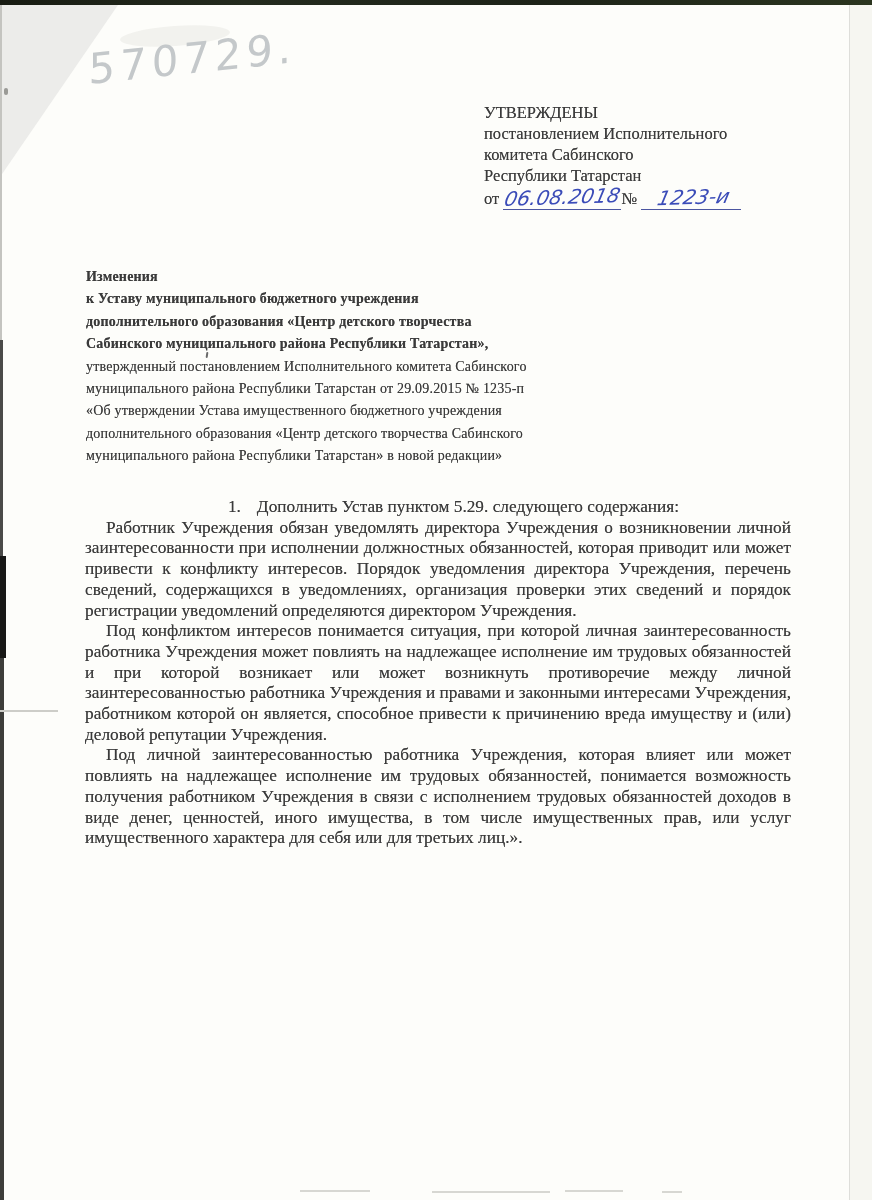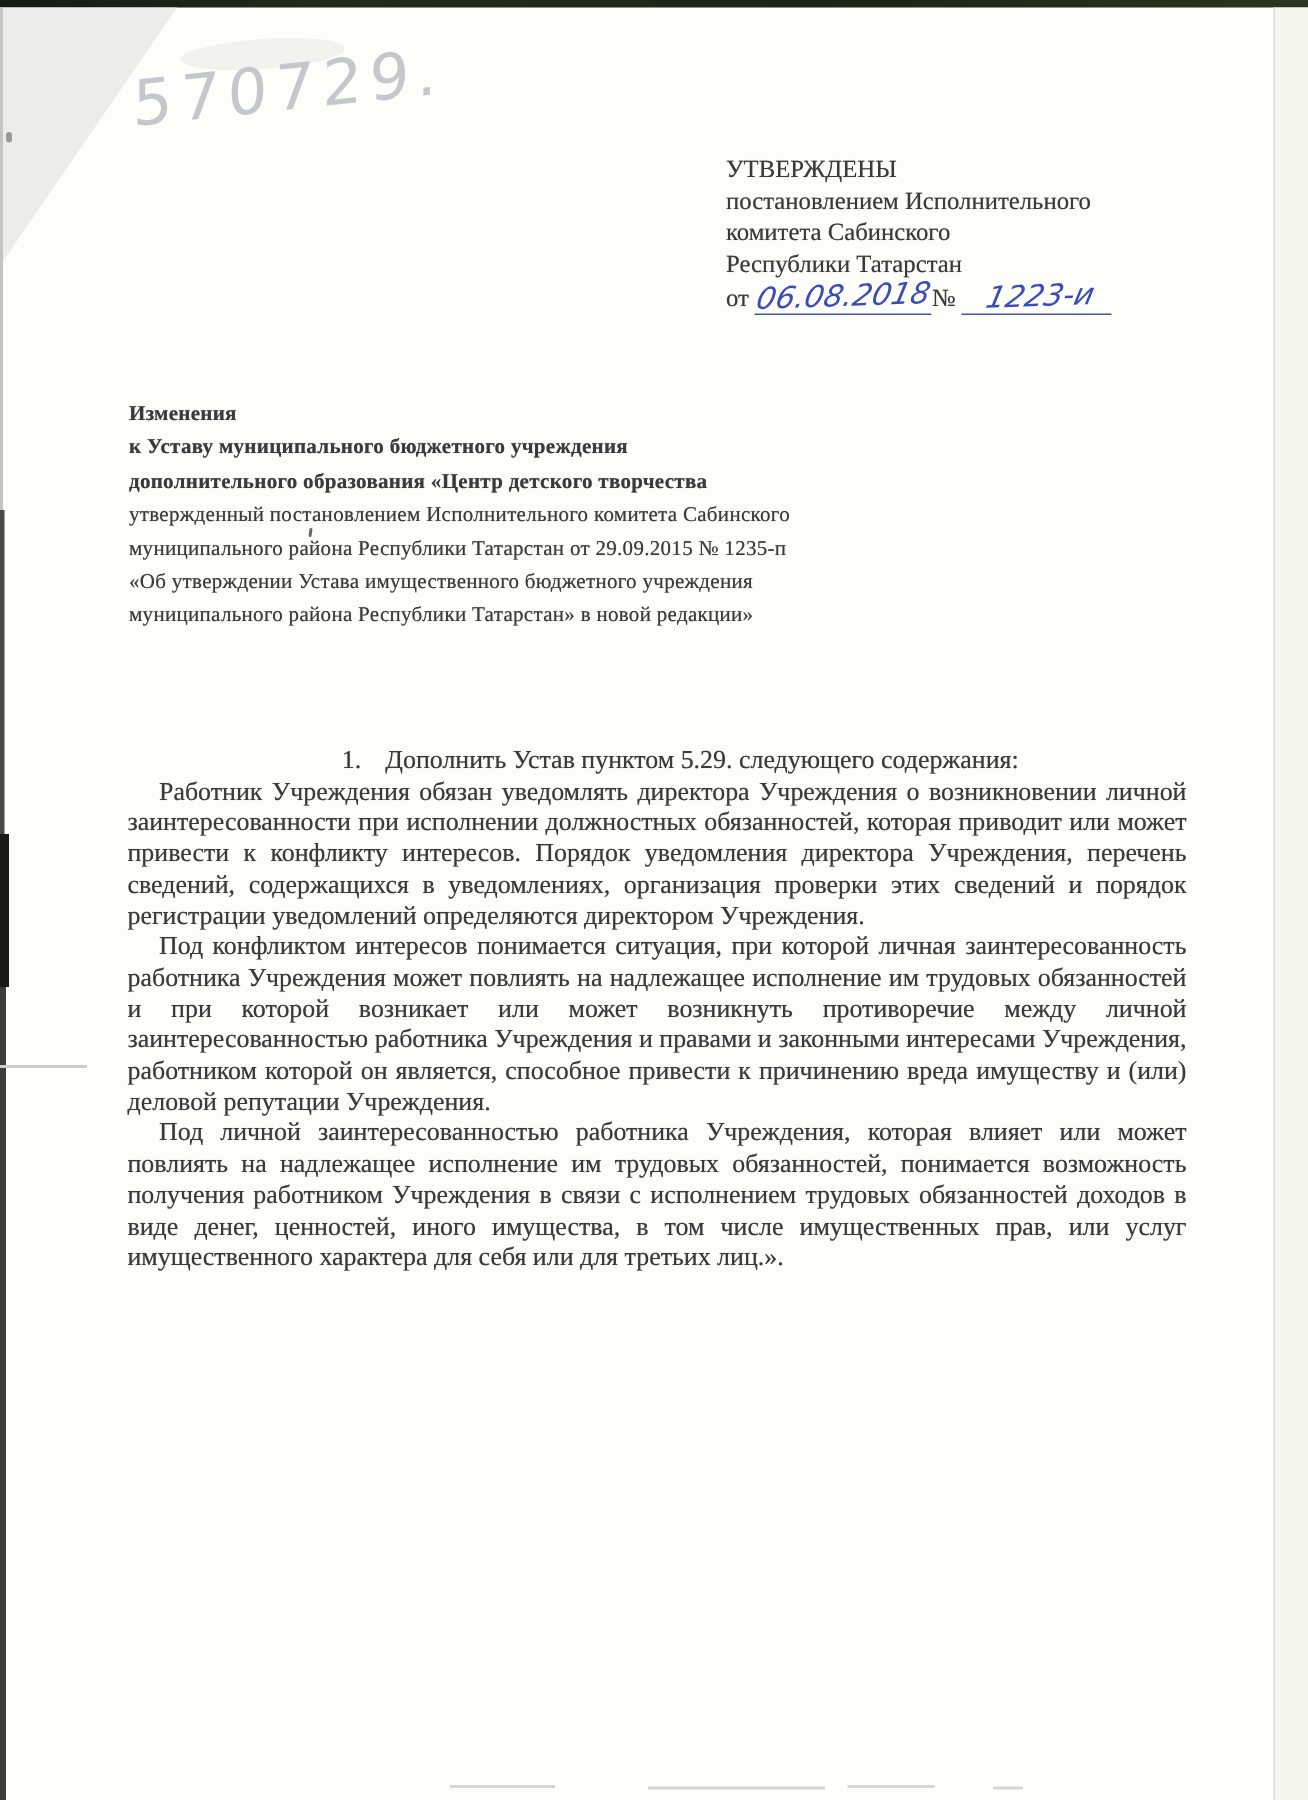--- a/index.html
+++ b/index.html
@@ -96,23 +96,25 @@
       <span>от</span>
       <span class="uline date"><span class="hw">06.08.2018</span></span><span>№</span>
       <span class="uline num"><span class="hw num-overflow">1223-и</span></span>
     </div>
   </div>
 
   <div class="doc-title">
     <div class="b">Изменения</div>
     <div class="b">к Уставу муниципального бюджетного учреждения</div>
     <div class="b">дополнительного образования «Центр детского творчества</div>
+    <div class="b">Сабинского муниципального района Республики Татарстан»,</div>
     <div>утвержденный постановлением Исполнительного комитета Сабинского</div>
     <div>муниципального района Республики Татарстан от 29.09.2015 № 1235-п</div>
     <div>«Об утверждении Устава имущественного бюджетного учреждения</div>
+    <div>дополнительного образования «Центр детского творчества Сабинского</div>
     <div>муниципального района Республики Татарстан» в новой редакции»</div>
   </div>
 
   <div class="doc-body">
     <div class="clause">
       <span class="cl-num">1.</span><span>Дополнить Устав пунктом 5.29. следующего содержания:</span>
     </div>
     <p>Работник Учреждения обязан уведомлять директора Учреждения о возникновении личной заинтересованности при исполнении должностных обязанностей, которая приводит или может привести к конфликту интересов. Порядок уведомления директора Учреждения, перечень сведений, содержащихся в уведомлениях, организация проверки этих сведений и порядок регистрации уведомлений определяются директором Учреждения.</p>
     <p>Под конфликтом интересов понимается ситуация, при которой личная заинтересованность работника Учреждения может повлиять на надлежащее исполнение им трудовых обязанностей и при которой возникает или может возникнуть противоречие между личной заинтересованностью работника Учреждения и правами и законными интересами Учреждения, работником которой он является, способное привести к причинению вреда имуществу и (или) деловой репутации Учреждения.</p>
     <p>Под личной заинтересованностью работника Учреждения, которая влияет или может повлиять на надлежащее исполнение им трудовых обязанностей, понимается возможность получения работником Учреждения в связи с исполнением трудовых обязанностей доходов в виде денег, ценностей, иного имущества, в том числе имущественных прав, или услуг имущественного характера для себя или для третьих лиц.».</p>

